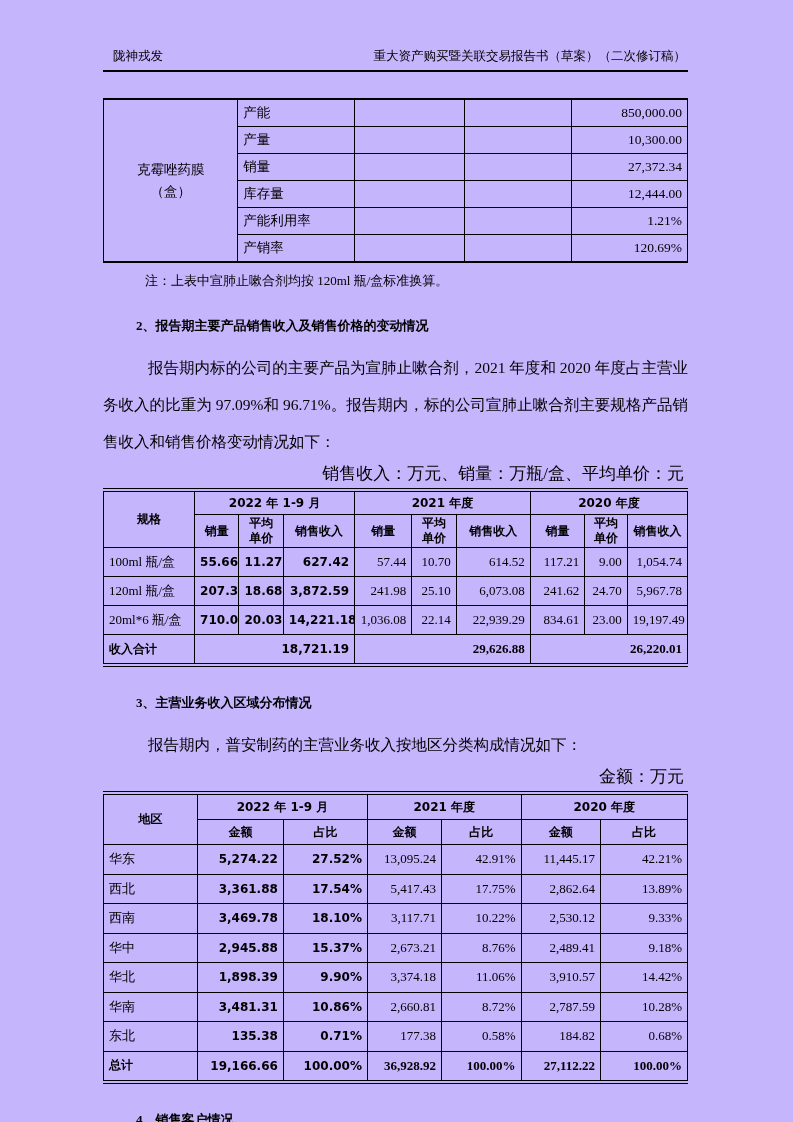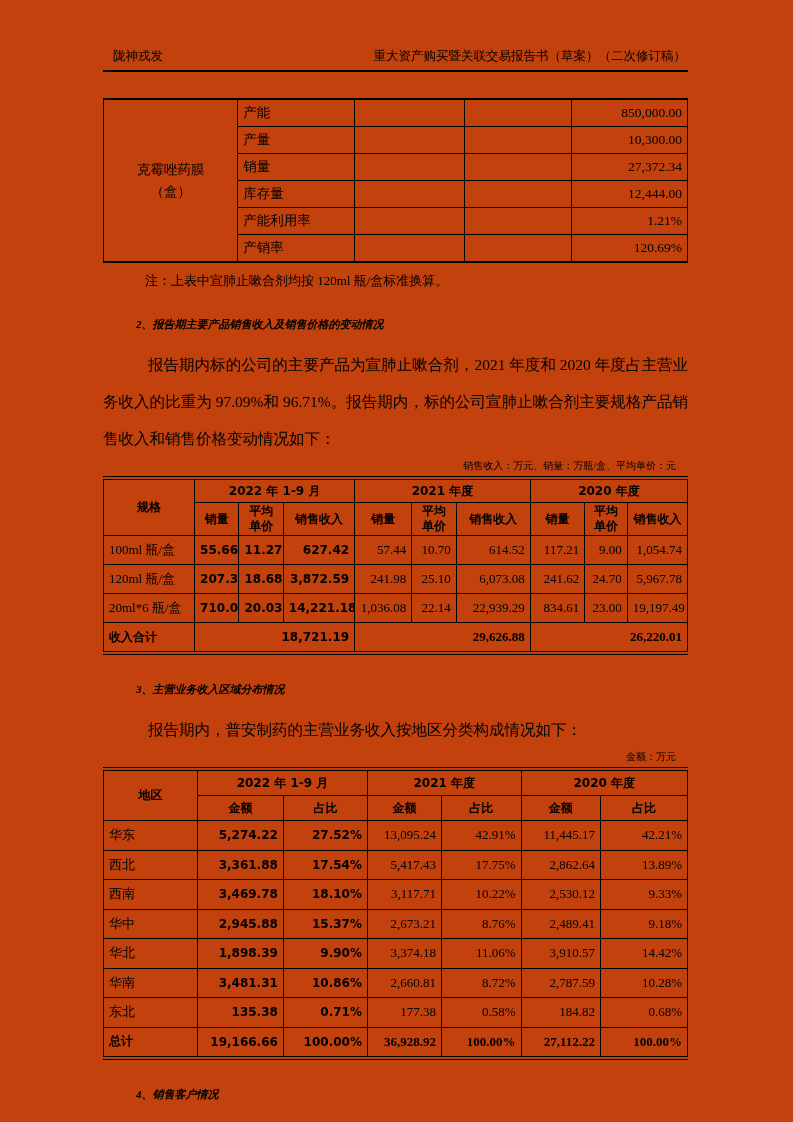--- a/index.html
+++ b/index.html
@@ -1,19 +1,19 @@
 <!DOCTYPE html>
 <html><head>
 <meta charset="utf-8">
 <style>
   html,body{margin:0;padding:0;background:#888;}
   .page{
     position:relative;
     width:793px;height:1122px;
-    background:#c2410c;
+    background:#c4b5fd;
     box-sizing:border-box;
     padding:48px 105px 0 103px;
     font-family:"Liberation Serif","DejaVu Serif",serif;
     color:#000;
     overflow:hidden;
   }
   
   .doc-header{
     display:flex;justify-content:space-between;align-items:flex-end;
     border-bottom:2px solid #000;
@@ -33,28 +33,28 @@
   .hd{font-family:"DejaVu Sans","Liberation Sans",sans-serif;font-weight:bold;font-size:12px;white-space:normal;line-height:1.25;margin-top:36px;}
   .bold-sans{font-family:"DejaVu Sans","Liberation Sans",sans-serif;font-weight:bold;font-size:12px;}
   .bold-ser{font-weight:bold;}
   
   .t1{margin-top:26px;border-top:2.5px solid #000;border-bottom:2.5px solid #000;}
   .t1 td{height:24px;font-size:13.5px;}
   .t1 .group-label{text-align:center;line-height:1.6;}
   
   .note{margin:9px 0 0 0;padding-left:42px;font-size:13px;}
   
-  .sec-h{margin:27px 0 0 0;padding-left:33px;font-size:11px;font-weight:bold;font-family:"Liberation Serif","DejaVu Serif",serif;font-style:italic;}
+  .sec-h{margin:27px 0 0 0;padding-left:33px;font-size:13px;font-weight:bold;font-family:"Liberation Serif","DejaVu Serif",serif;}
   
   .para{
     margin:14px 0 0 0;
     font-size:15.5px;line-height:37px;
     text-align:justify;text-indent:2.9em;
   }
-  .unit-note{margin:2px 12px 3px 0;font-size:10px;text-align:right;}
+  .unit-note{margin:2px 4px 3px 0;font-size:17px;text-align:right;}
   
   .t2,.t3{border-top:4px double #000;border-bottom:4px double #000;}
   .t2 th{height:20px;}
   .t2 td{height:26px;}
   .t3 th{height:22px;}
   .t3 td{height:26.5px;}
 </style>
 </head>
 <body>
 

